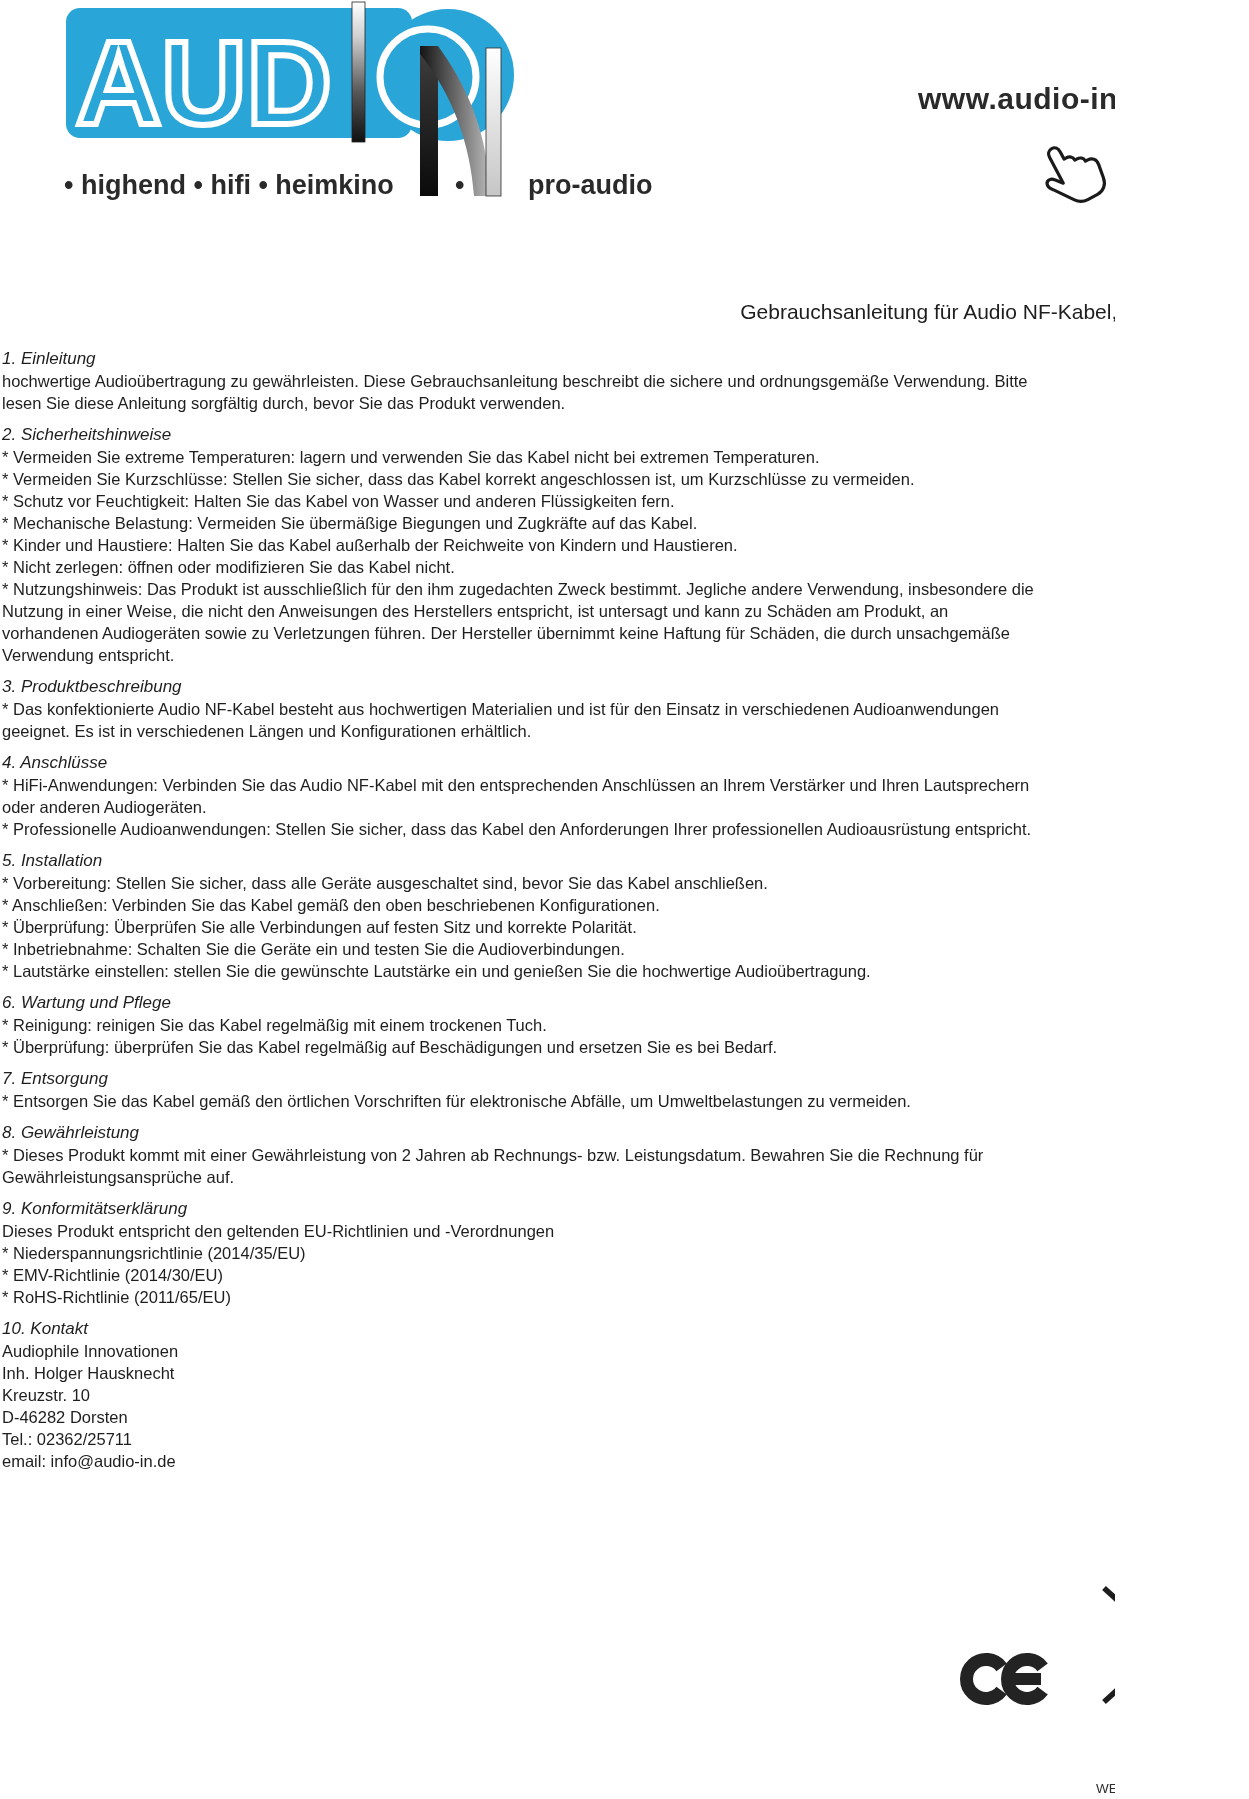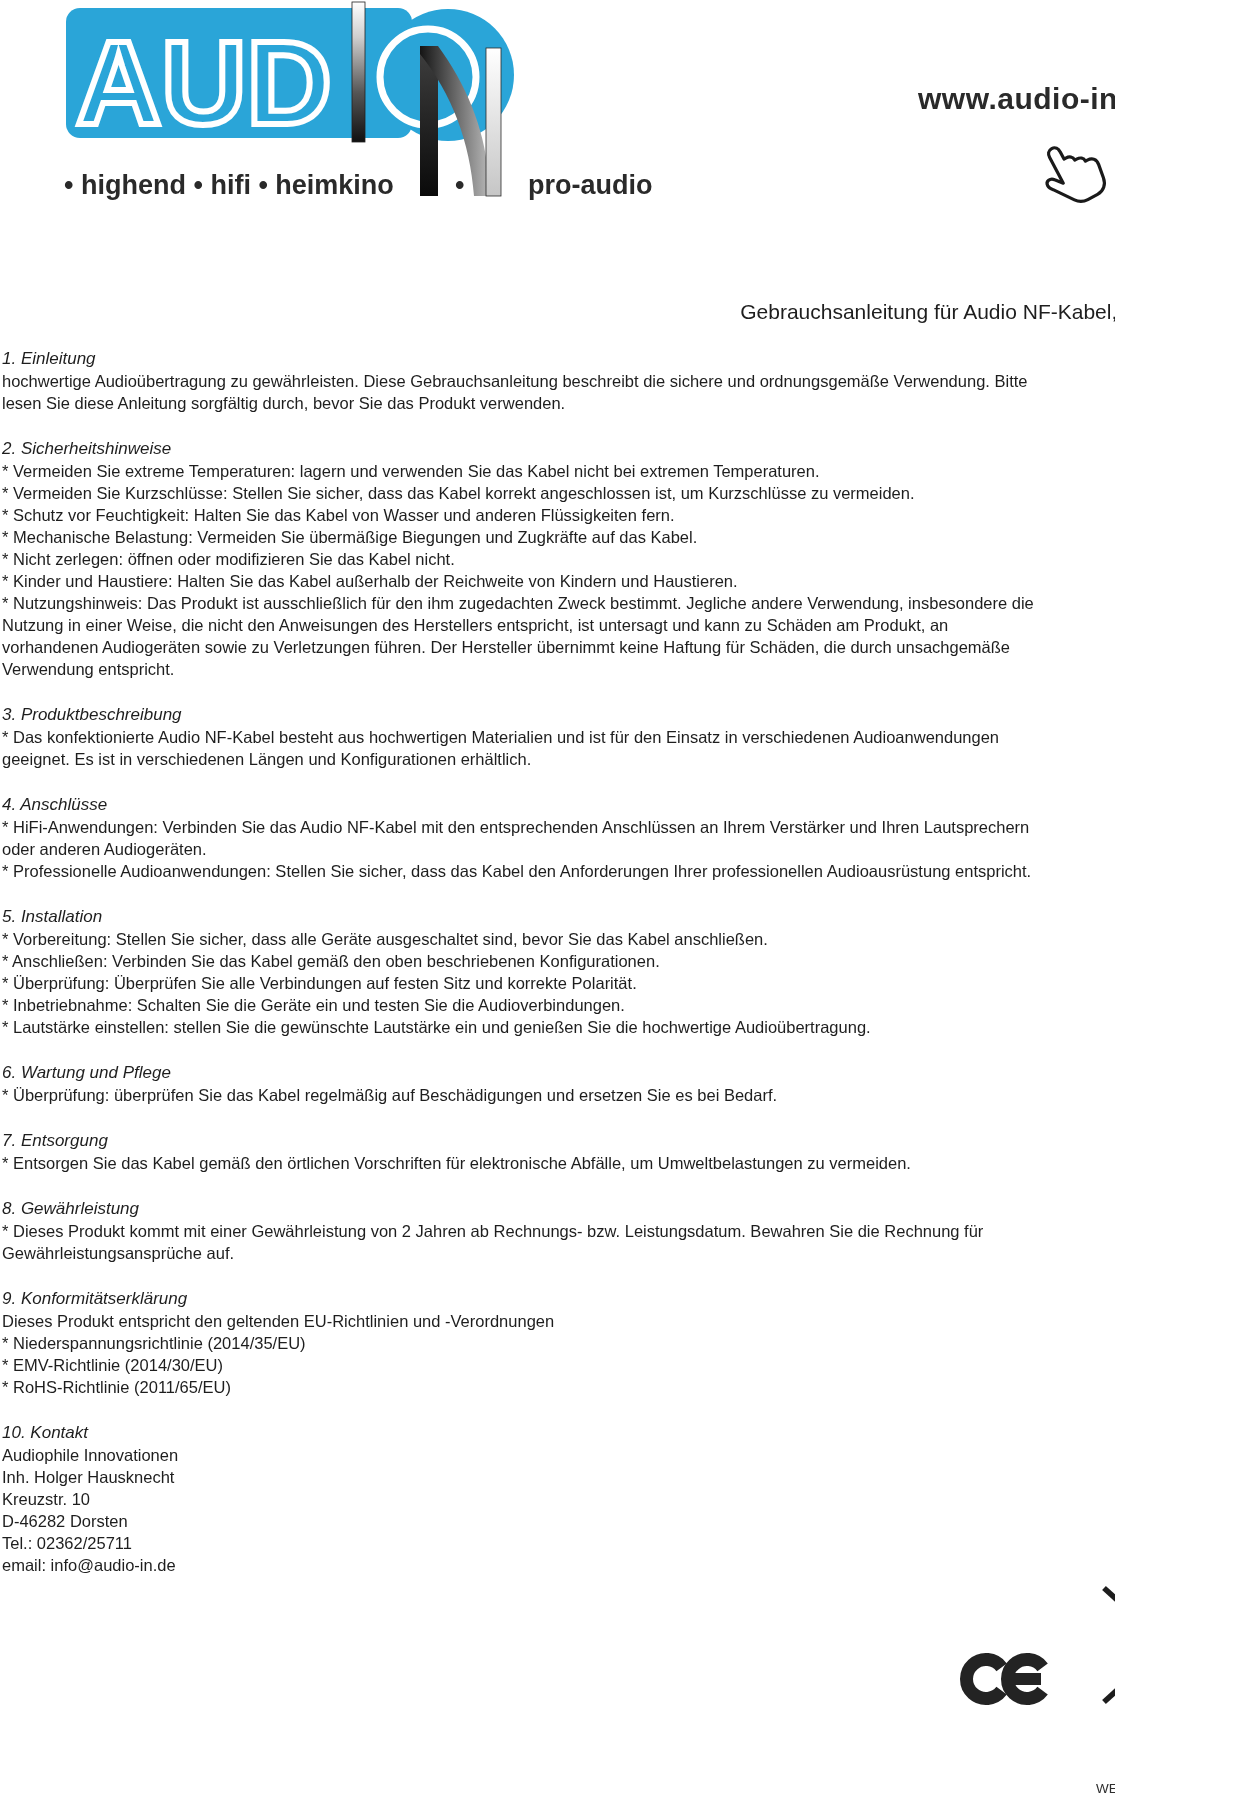--- a/index.html
+++ b/index.html
@@ -20,21 +20,21 @@
   #hand-svg { position:absolute; left:1036px; top:134px; }
 
   
   #doc {
     position:absolute; left:2px; top:300px; width:1246px;
     font-size:16.5px; line-height:22px; color:#1e1e1e;
   }
   .doc-title {
     font-size:21px; line-height:24px; margin-bottom:24px; white-space:nowrap;text-align:right;
   }
-  .section { margin-top:24px; }
+  .section { margin-top:10px; }
   .section:first-of-type { margin-top:8px; }
   .sec-heading { font-style:italic; font-size:17px; line-height:22px; white-space:nowrap; }
   .sec-line { white-space:nowrap; }
 
   
   #ce-svg { position:absolute; left:958px; top:1652px; }
   #weee-svg { position:absolute; left:1100px; top:1582px; }
   #black-bar {
     position:absolute; left:1118px; top:1740px; width:104px; height:27px;
     background:#232323;
@@ -106,22 +106,22 @@
           <div class="sec-heading">1. Einleitung</div>
           <div class="sec-line">hochwertige Audioübertragung zu gewährleisten. Diese Gebrauchsanleitung beschreibt die sichere und ordnungsgemäße Verwendung. Bitte</div>
           <div class="sec-line">lesen Sie diese Anleitung sorgfältig durch, bevor Sie das Produkt verwenden.</div>
         </div>
         <div class="section">
           <div class="sec-heading">2. Sicherheitshinweise</div>
           <div class="sec-line">* Vermeiden Sie extreme Temperaturen: lagern und verwenden Sie das Kabel nicht bei extremen Temperaturen.</div>
           <div class="sec-line">* Vermeiden Sie Kurzschlüsse: Stellen Sie sicher, dass das Kabel korrekt angeschlossen ist, um Kurzschlüsse zu vermeiden.</div>
           <div class="sec-line">* Schutz vor Feuchtigkeit: Halten Sie das Kabel von Wasser und anderen Flüssigkeiten fern.</div>
           <div class="sec-line">* Mechanische Belastung: Vermeiden Sie übermäßige Biegungen und Zugkräfte auf das Kabel.</div>
+          <div class="sec-line">* Kinder und Haustiere: Halten Sie das Kabel  außerhalb der Reichweite von Kindern und Haustieren.</div>
           <div class="sec-line">* Nicht zerlegen: öffnen oder modifizieren Sie das Kabel nicht.</div>
-          <div class="sec-line">* Kinder und Haustiere: Halten Sie das Kabel  außerhalb der Reichweite von Kindern und Haustieren.</div>
           <div class="sec-line">* Nutzungshinweis: Das Produkt ist ausschließlich für den ihm zugedachten Zweck bestimmt. Jegliche andere Verwendung, insbesondere die</div>
           <div class="sec-line">Nutzung in einer Weise, die nicht den Anweisungen des Herstellers entspricht, ist untersagt und kann zu Schäden am Produkt, an</div>
           <div class="sec-line">vorhandenen Audiogeräten sowie zu Verletzungen führen. Der Hersteller übernimmt keine Haftung für Schäden, die durch unsachgemäße</div>
           <div class="sec-line">Verwendung entspricht.</div>
         </div>
         <div class="section">
           <div class="sec-heading">3. Produktbeschreibung</div>
           <div class="sec-line">* Das konfektionierte Audio NF-Kabel besteht aus hochwertigen Materialien und ist für den Einsatz in verschiedenen Audioanwendungen</div>
           <div class="sec-line">geeignet. Es ist in verschiedenen Längen und Konfigurationen erhältlich.</div>
         </div>
@@ -134,20 +134,21 @@
         <div class="section">
           <div class="sec-heading">5. Installation</div>
           <div class="sec-line">* Vorbereitung: Stellen Sie sicher, dass alle Geräte ausgeschaltet sind, bevor Sie das Kabel anschließen.</div>
           <div class="sec-line">* Anschließen: Verbinden Sie das Kabel gemäß den oben beschriebenen Konfigurationen.</div>
           <div class="sec-line">* Überprüfung: Überprüfen Sie alle Verbindungen auf festen Sitz und korrekte Polarität.</div>
           <div class="sec-line">* Inbetriebnahme: Schalten Sie die Geräte ein und testen Sie die Audioverbindungen.</div>
           <div class="sec-line">* Lautstärke einstellen: stellen Sie die gewünschte Lautstärke ein und genießen Sie die hochwertige Audioübertragung.</div>
         </div>
         <div class="section">
           <div class="sec-heading">6. Wartung und Pflege</div>
+          <div class="sec-line">* Reinigung: reinigen Sie das Kabel regelmäßig mit einem trockenen Tuch.</div>
           <div class="sec-line">* Überprüfung: überprüfen Sie das Kabel regelmäßig auf Beschädigungen und ersetzen Sie es bei Bedarf.</div>
         </div>
         <div class="section">
           <div class="sec-heading">7. Entsorgung</div>
           <div class="sec-line">* Entsorgen Sie das Kabel gemäß den örtlichen Vorschriften für elektronische Abfälle, um Umweltbelastungen zu vermeiden.</div>
         </div>
         <div class="section">
           <div class="sec-heading">8. Gewährleistung</div>
           <div class="sec-line">* Dieses Produkt kommt mit einer Gewährleistung von 2 Jahren ab Rechnungs- bzw. Leistungsdatum. Bewahren Sie die Rechnung für</div>
           <div class="sec-line">Gewährleistungsansprüche auf.</div>

